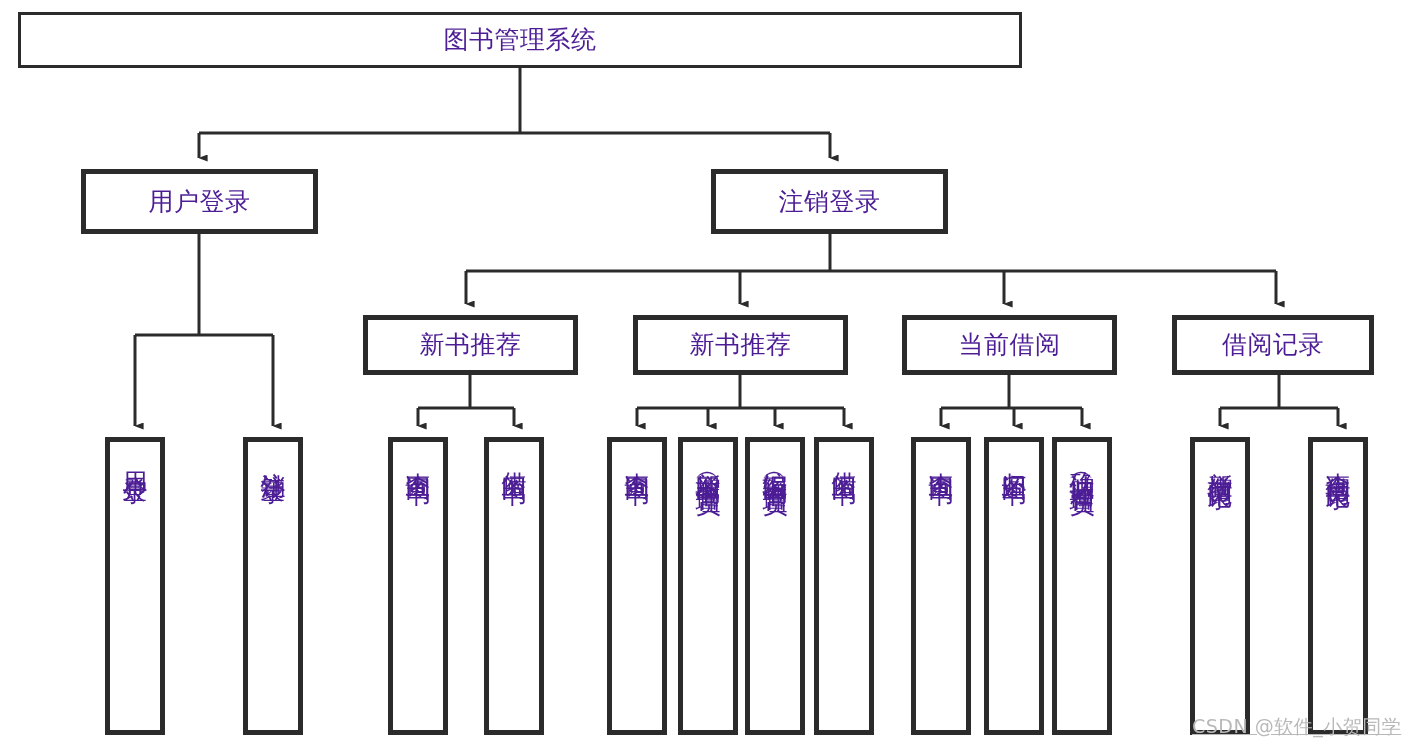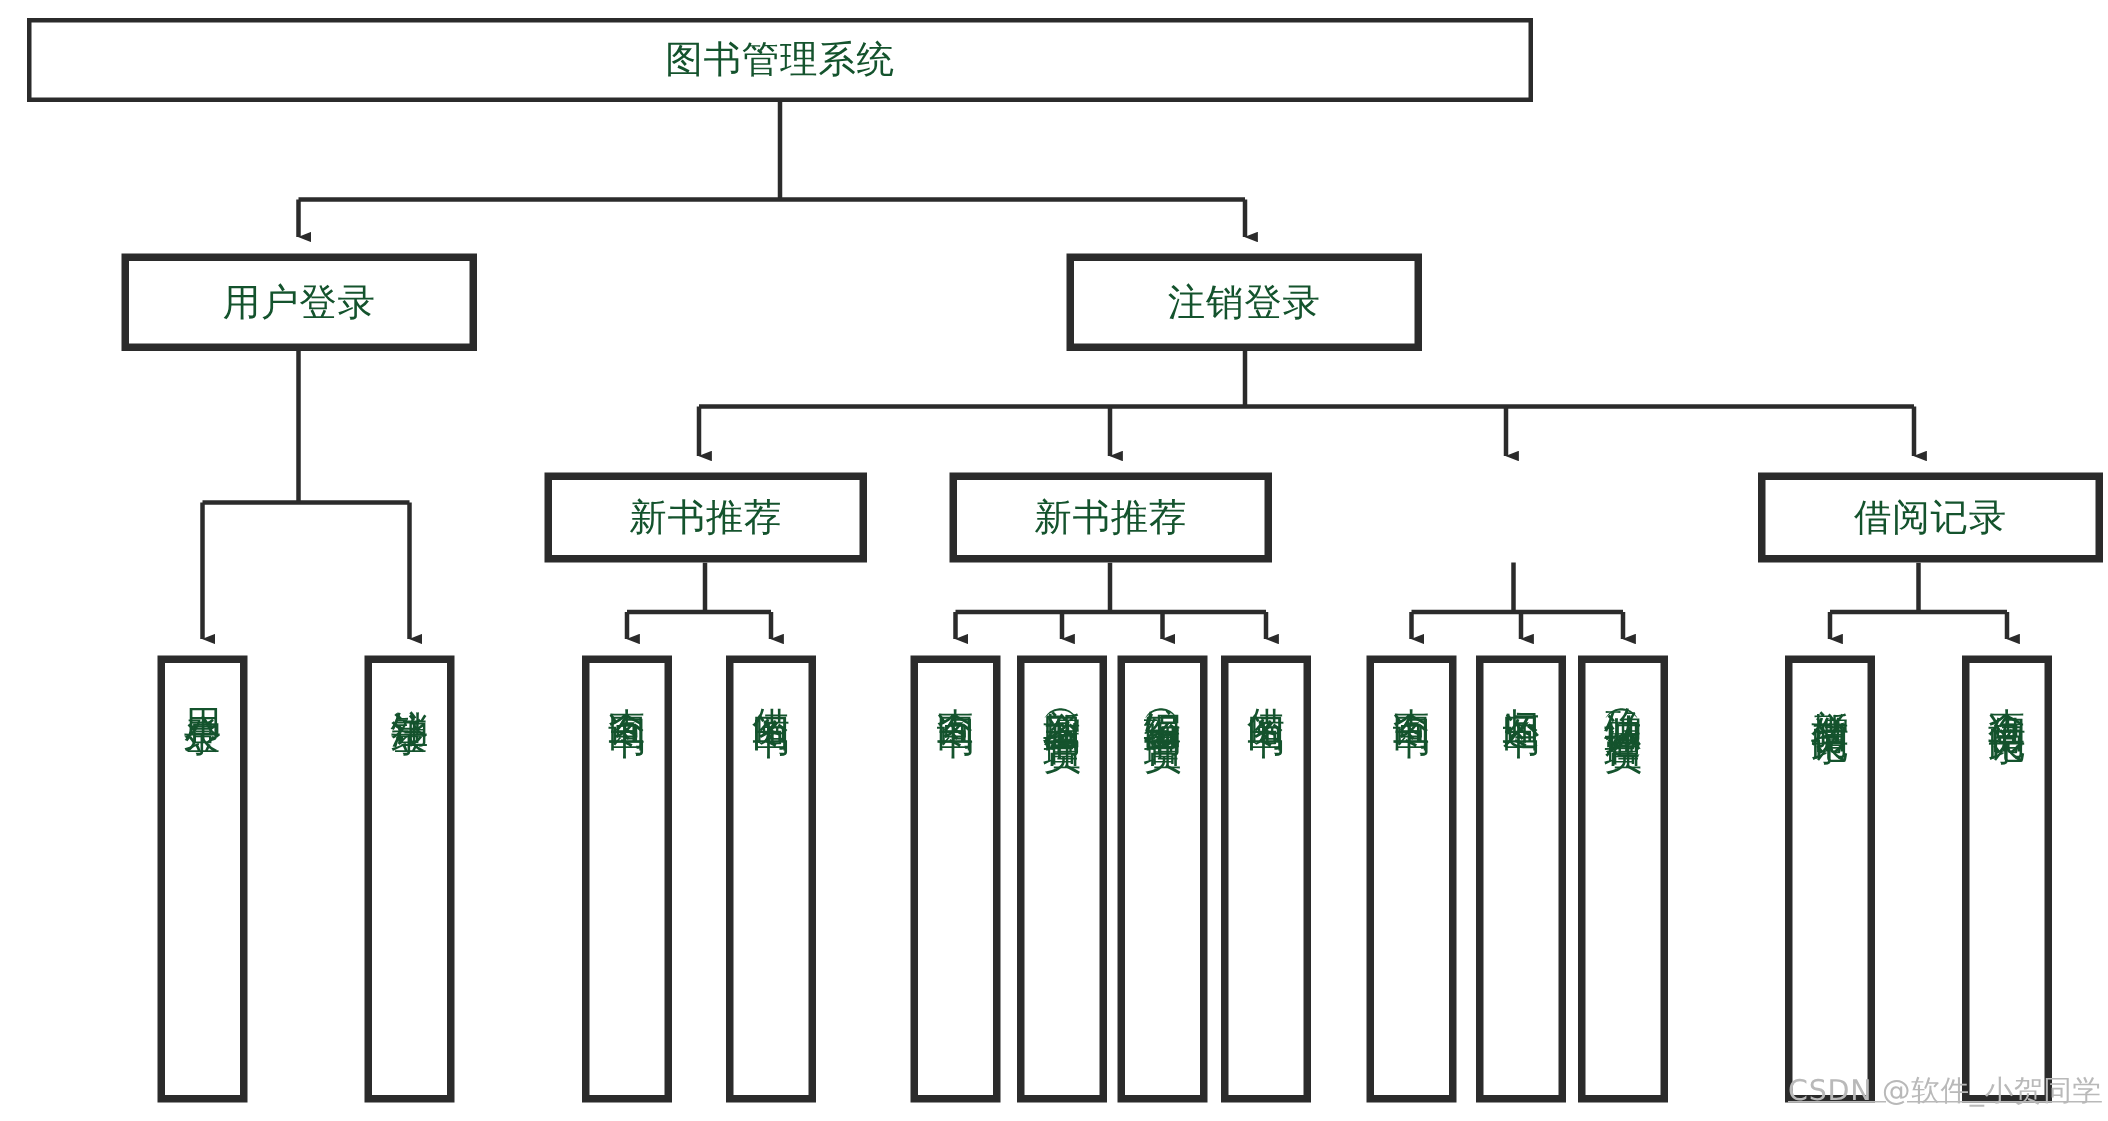--- a/index.html
+++ b/index.html
@@ -32,21 +32,21 @@
     background: #ffffff;
     display: flex;
     align-items: center;
     justify-content: center;
     color: #2b2b2b;
   }
   .node-label {
     display: block;
     text-align: center;
     line-height: 1.12;
-    color: #14532d;
+    color: #4c1d95;
   }
   .node.horizontal .node-label {
     writing-mode: horizontal-tb;
     font-size: 25px;
     letter-spacing: 0.5px;
   }
   .node.vertical {
     align-items: flex-start;
     padding-top: 10px;
   }
@@ -148,21 +148,24 @@
   <div class="node horizontal" id="node-l2-1" style="left: 711px; top: 169px; width: 237px; height: 65px; border-color: rgb(43, 43, 43); background: rgb(255, 255, 255); color: rgb(43, 43, 43);">
     <span class="node-label">注销登录</span>
   </div>
 
   <div class="node horizontal" id="node-l3-0" style="left: 363px; top: 315px; width: 215px; height: 60px; border-color: rgb(43, 43, 43); background: rgb(255, 255, 255); color: rgb(43, 43, 43);">
     <span class="node-label">新书推荐</span>
   </div>
   <div class="node horizontal" id="node-l3-1" style="left: 633px; top: 315px; width: 215px; height: 60px; border-color: rgb(43, 43, 43); background: rgb(255, 255, 255); color: rgb(43, 43, 43);">
     <span class="node-label">新书推荐</span>
   </div>
-  <div class="node horizontal" id="node-l3-3" style="left: 1172px; top: 315px; width: 230px; height: 60px; border-color: rgb(43, 43, 43); background: rgb(255, 255, 255); color: rgb(43, 43, 43);">
+  <div class="node horizontal" id="node-l3-2" style="left: 902px; top: 315px; width: 215px; height: 60px; border-color: rgb(43, 43, 43); background: rgb(255, 255, 255); color: rgb(43, 43, 43);">
+    <span class="node-label">当前借阅</span>
+  </div>
+  <div class="node horizontal" id="node-l3-3" style="left: 1172px; top: 315px; width: 202px; height: 60px; border-color: rgb(43, 43, 43); background: rgb(255, 255, 255); color: rgb(43, 43, 43);">
     <span class="node-label">借阅记录</span>
   </div>
 
   <div class="node vertical" id="node-leaf-0" style="left: 105px; top: 437px; width: 60px; height: 298px; border-color: rgb(43, 43, 43); background: rgb(255, 255, 255); color: rgb(43, 43, 43);">
     <span class="node-label">用户登录</span>
   </div>
   <div class="node vertical" id="node-leaf-1" style="left: 243px; top: 437px; width: 60px; height: 298px; border-color: rgb(43, 43, 43); background: rgb(255, 255, 255); color: rgb(43, 43, 43);">
     <span class="node-label">注销登录</span>
   </div>
   <div class="node vertical" id="node-leaf-2" style="left: 388px; top: 437px; width: 60px; height: 298px; border-color: rgb(43, 43, 43); background: rgb(255, 255, 255); color: rgb(43, 43, 43);">

